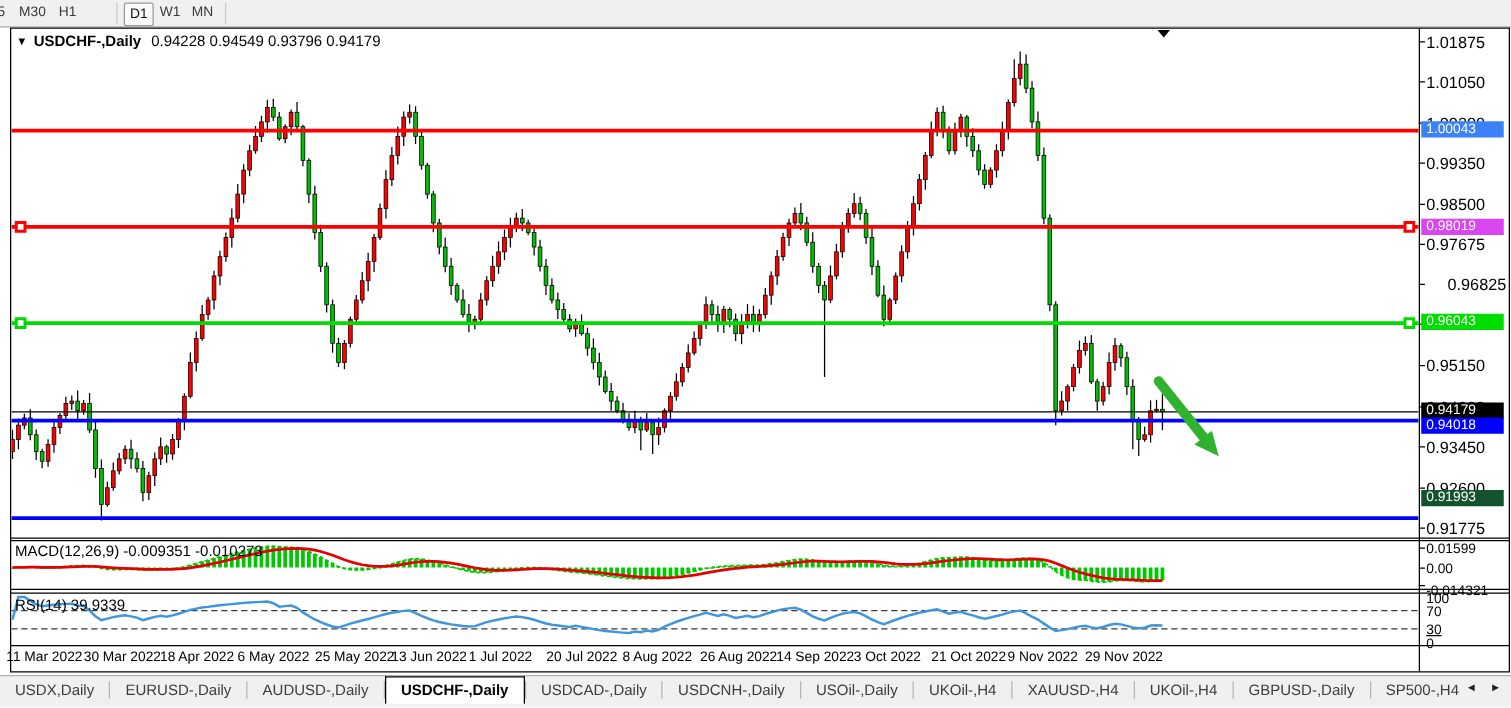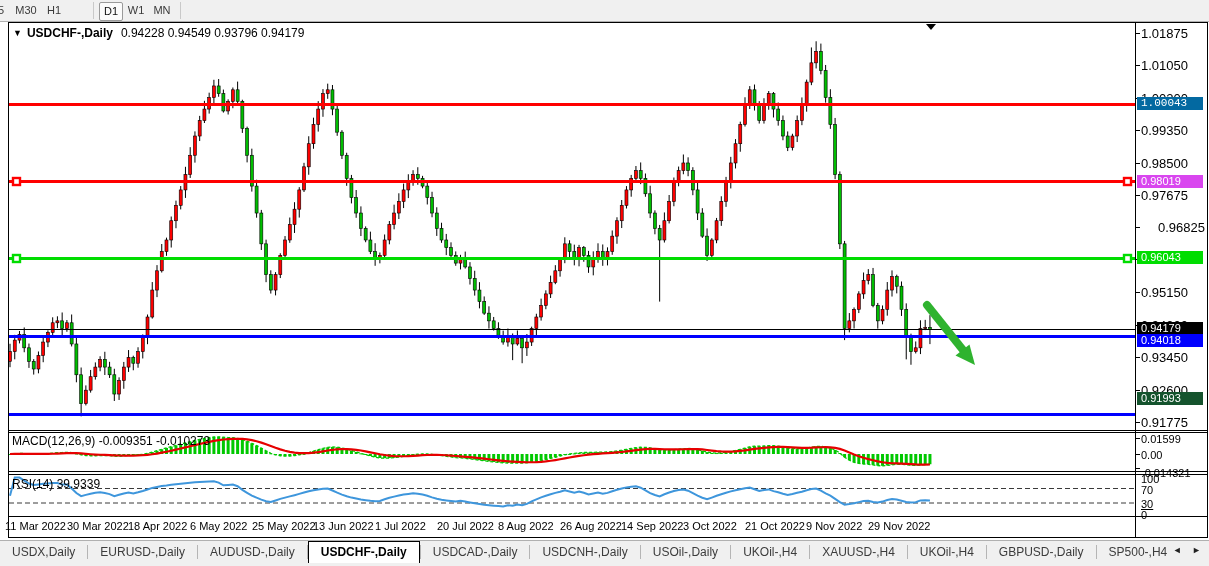--- a/index.html
+++ b/index.html
@@ -719,21 +719,21 @@
     <div class="tick-dash abs" style="top: 292px;"></div>
     <div class="tick-text abs" style="top: 286px;">0.95150</div>
     <div class="tick-dash abs" style="top: 325px;"></div>
     <div class="tick-text abs" style="top: 319px;">0.94300</div>
     <div class="tick-dash abs" style="top: 357px;"></div>
     <div class="tick-text abs" style="top: 351px;">0.93450</div>
     <div class="tick-dash abs" style="top: 390px;"></div>
     <div class="tick-text abs" style="top: 384px;">0.92600</div>
     <div class="tick-dash abs" style="top: 422px;"></div>
     <div class="tick-text abs" style="top: 416px;">0.91775</div>
-    <div class="price-label abs" style="top: 97px; background: #0369a1; font-family: Liberation Mono, monospace;">1.00043</div>
+    <div class="price-label abs" style="top: 97px; background: #3b82f6;">1.00043</div>
     <div class="price-label abs" style="top: 175px; background: #d946ef;">0.98019</div>
     <div class="price-label abs" style="top: 251px; background: rgb(0, 221, 0);">0.96043</div>
     <div class="price-label abs" style="top: 322px; background: rgb(0, 0, 0);">0.94179</div>
     <div class="price-label abs" style="top: 334px; background: rgb(0, 0, 255);">0.94018</div>
     <div class="price-label abs" style="top: 392px; background: #14532d;">0.91993</div>
     <div class="ind-label abs" style="top: 433px;">0.01599</div>
     <div class="tick-dash abs" style="top: 438px;"></div>
     <div class="ind-label abs" style="top: 449px;">0.00</div>
     <div class="tick-dash abs" style="top: 454px;"></div>
     <div class="ind-label abs" style="top: 467px;">-0.014321</div>

